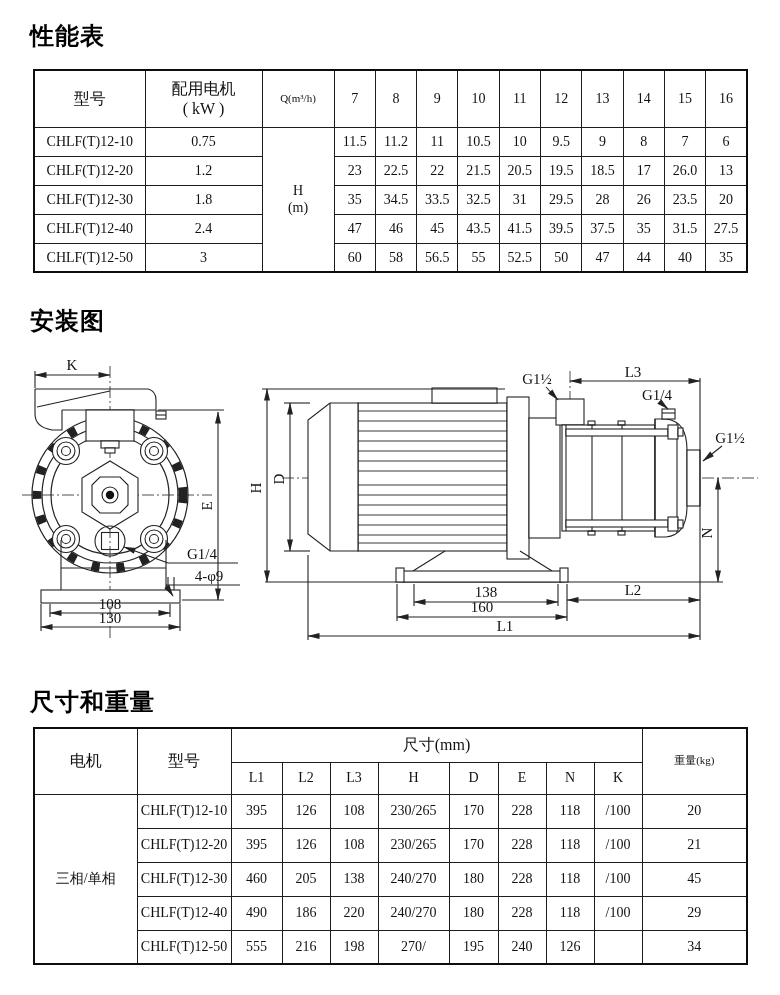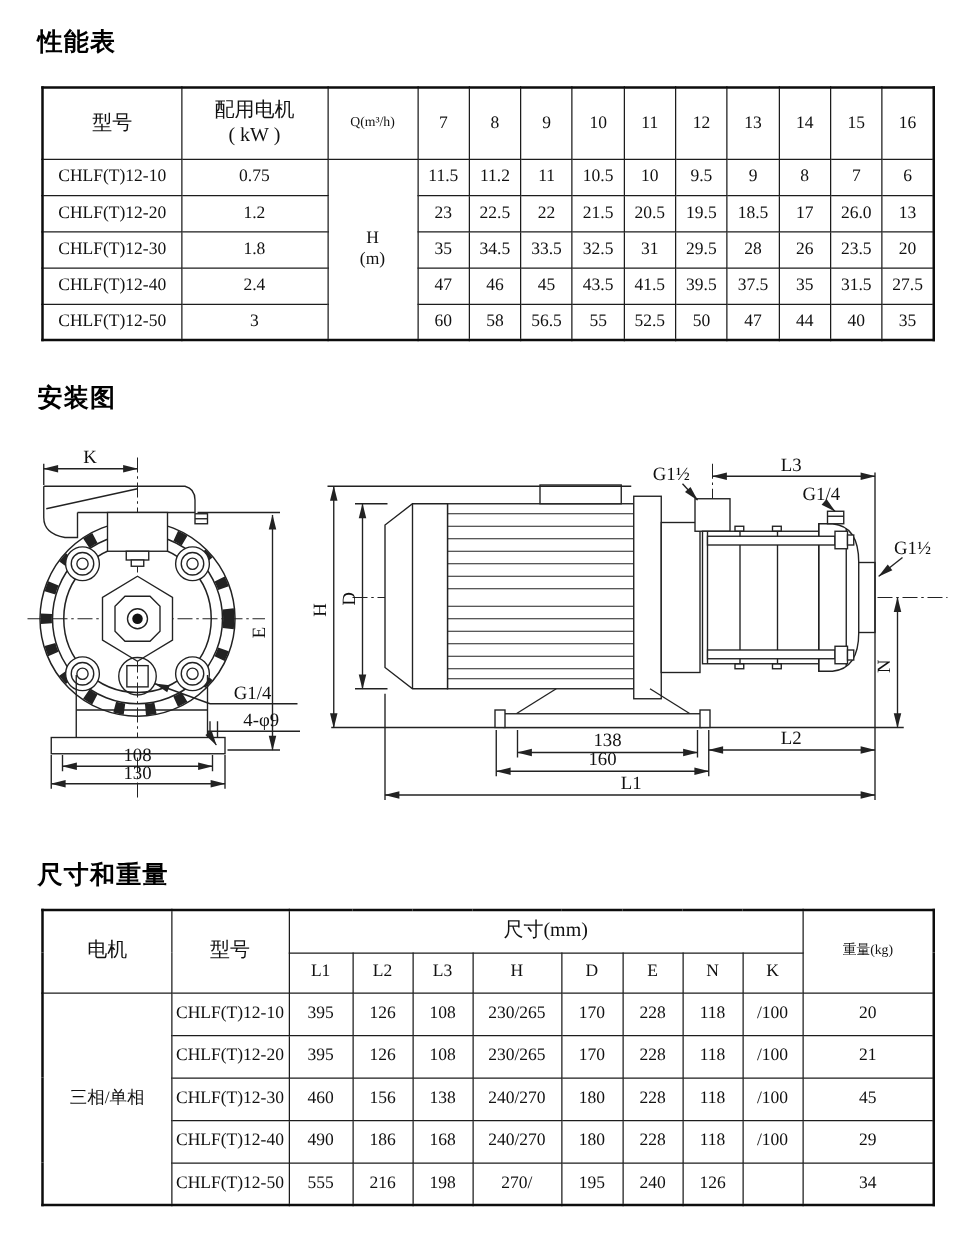--- a/index.html
+++ b/index.html
@@ -1,19 +1,19 @@
 <!DOCTYPE html>
 <html><head>
 <meta charset="utf-8">
 <style>
   html,body{margin:0;padding:0;background:#fff;}
   #page{position:relative;width:780px;height:995px;background:#ffffff;overflow:hidden;
         font-family:"Liberation Serif","DejaVu Serif",serif;color:#111;}
   .sec-title{position:absolute;left:30px;font-family:"Liberation Sans","DejaVu Sans",sans-serif;
-             font-weight:bold;font-size:20px;letter-spacing:1px;color:#000;}
+             font-weight:bold;font-size:24px;letter-spacing:1px;color:#000;}
   table.spec{position:absolute;border-collapse:collapse;table-layout:fixed;background:#fff;}
   table.spec th,table.spec td{border:1.2px solid #1c1c1c;text-align:center;vertical-align:middle;
              font-weight:normal;font-size:14px;padding:0;line-height:1.25;overflow:hidden;}
   table.spec{border:2.5px solid #0d0d0d;}
   table.spec th.cn,td.cn{font-size:16px;}
   td.model{font-size:13.5px;}
   .hm{font-size:15px;}
   svg text{font-family:"Liberation Serif","DejaVu Serif",serif;fill:#111;}
 </style>
 </head>
@@ -432,34 +432,34 @@
       <td>230/265</td>
       <td>170</td>
       <td>228</td>
       <td>118</td>
       <td>/100</td>
       <td>21</td>
     </tr>
     <tr style="height:34px">
       <td class="model">CHLF(T)12-30</td>
       <td>460</td>
-      <td>156</td>
+      <td>205</td>
       <td>138</td>
       <td>240/270</td>
       <td>180</td>
       <td>228</td>
       <td>118</td>
       <td>/100</td>
       <td>45</td>
     </tr>
     <tr style="height:34px">
       <td class="model">CHLF(T)12-40</td>
       <td>490</td>
       <td>186</td>
-      <td>168</td>
+      <td>220</td>
       <td>240/270</td>
       <td>180</td>
       <td>228</td>
       <td>118</td>
       <td>/100</td>
       <td>29</td>
     </tr>
     <tr style="height:34px">
       <td class="model">CHLF(T)12-50</td>
       <td>555</td>

